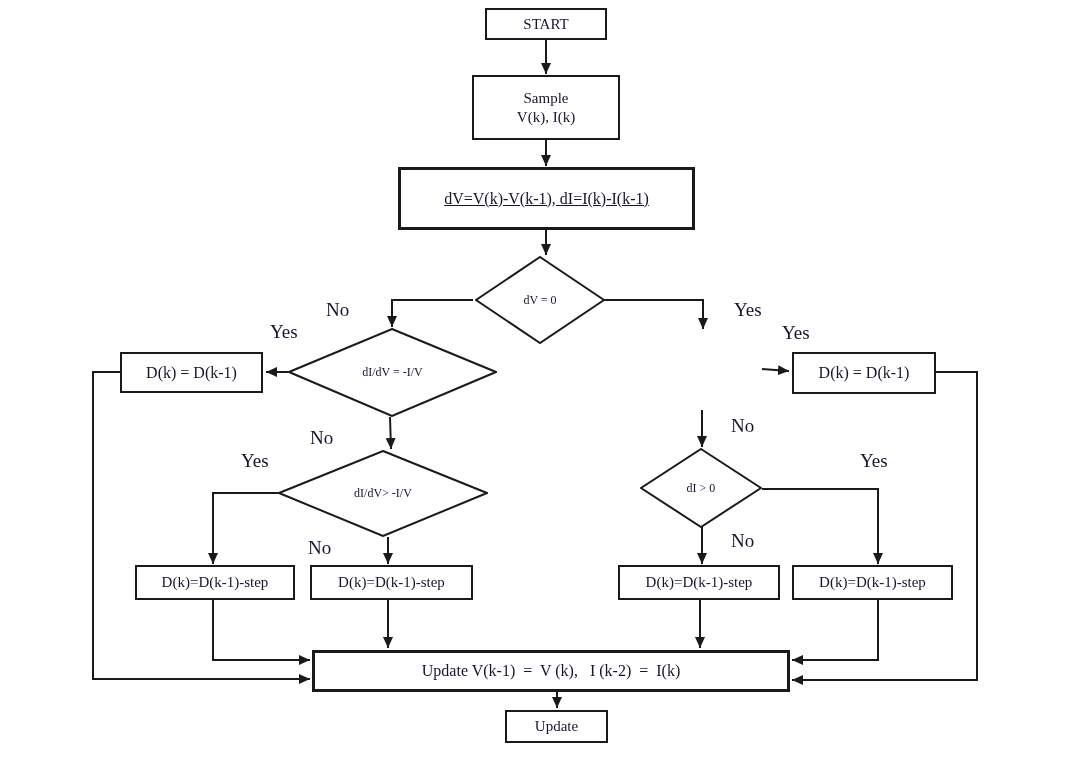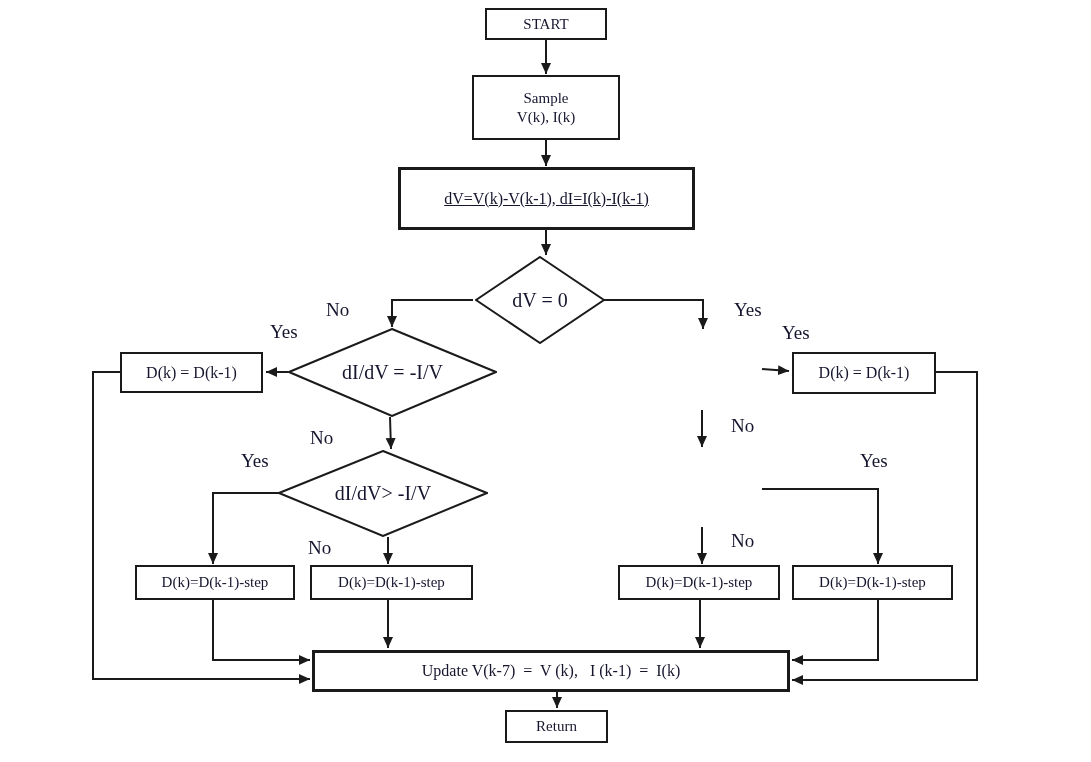--- a/index.html
+++ b/index.html
@@ -9,21 +9,21 @@
   }
   .wires{position:absolute;left:0;top:0;width:1091px;height:762px;}
   .node{
     position:absolute;box-sizing:border-box;background:#ffffff;border:2px solid #1a1a1a;
     display:flex;flex-direction:column;align-items:center;justify-content:center;
     text-align:center;font-size:15px;line-height:1.25;z-index:2;
   }
   .node.thick{border-width:3px;}
   .diamond{position:absolute;z-index:2;}
   .diamond svg{position:absolute;left:0;top:0;width:100%;height:100%;}
-  .dlabel{position:absolute;left:0;top:0;right:0;bottom:0;display:flex;align-items:center;justify-content:center;font-size:20px;}
+  .dlabel{position:absolute;left:0;top:0;right:0;bottom:0;display:flex;align-items:center;justify-content:center;font-size:12px;}
   .elabel{position:absolute;font-size:19px;z-index:3;}
   .pre{white-space:pre;}
   .fs16{font-size:16px;}
 </style>
 </head>
 <body>
 
 <div class="stage">
 
   <svg class="wires" viewBox="0 0 1091 762">
@@ -84,20 +84,26 @@
   </div>
 
 
   <div class="diamond" style="left:278px;top:450px;width:210px;height:87px;">
     <svg viewBox="0 0 210 87" preserveAspectRatio="none">
       <polygon points="105,1 209,43 105,86 1,43" fill="#ffffff" stroke="#1a1a1a" stroke-width="2"></polygon>
     </svg>
     <div class="dlabel">dI/dV&gt; -I/V</div>
   </div>
 
+  <div class="diamond" style="left:640px;top:448px;width:122px;height:80px;">
+    <svg viewBox="0 0 122 80" preserveAspectRatio="none">
+      <polygon points="61,1 121,40 61,79 1,40" fill="#ffffff" stroke="#1a1a1a" stroke-width="2"></polygon>
+    </svg>
+    <div class="dlabel">dI &gt; 0</div>
+  </div>
 
   <div class="node fs16" style="left:120px;top:352px;width:143px;height:41px;">
     <span>D(k) = D(k-1)</span>
   </div>
 
   <div class="node fs16" style="left:792px;top:352px;width:144px;height:42px;">
     <span>D(k) = D(k-1)</span>
   </div>
 
   <div class="node" style="left:135px;top:565px;width:160px;height:35px;">
@@ -110,25 +116,25 @@
 
   <div class="node" style="left:618px;top:565px;width:162px;height:35px;">
     <span>D(k)=D(k-1)-step</span>
   </div>
 
   <div class="node" style="left:792px;top:565px;width:161px;height:35px;">
     <span>D(k)=D(k-1)-step</span>
   </div>
 
   <div class="node thick fs16" style="left:312px;top:650px;width:478px;height:42px;">
-    <span class="pre">Update V(k-7)  =  V (k),   I (k-1)  =  I(k)</span>
+    <span class="pre">Update V(k-1)  =  V (k),   I (k-2)  =  I(k)</span>
   </div>
 
   <div class="node" style="left:505px;top:710px;width:103px;height:33px;">
-    <span>Return</span>
+    <span>Update</span>
   </div>
 
   <span class="elabel" style="left:326px;top:299px;">No</span>
   <span class="elabel" style="left:734px;top:299px;">Yes</span>
   <span class="elabel" style="left:270px;top:321px;">Yes</span>
   <span class="elabel" style="left:310px;top:427px;">No</span>
   <span class="elabel" style="left:782px;top:322px;">Yes</span>
   <span class="elabel" style="left:731px;top:415px;">No</span>
   <span class="elabel" style="left:241px;top:450px;">Yes</span>
   <span class="elabel" style="left:308px;top:537px;">No</span>

